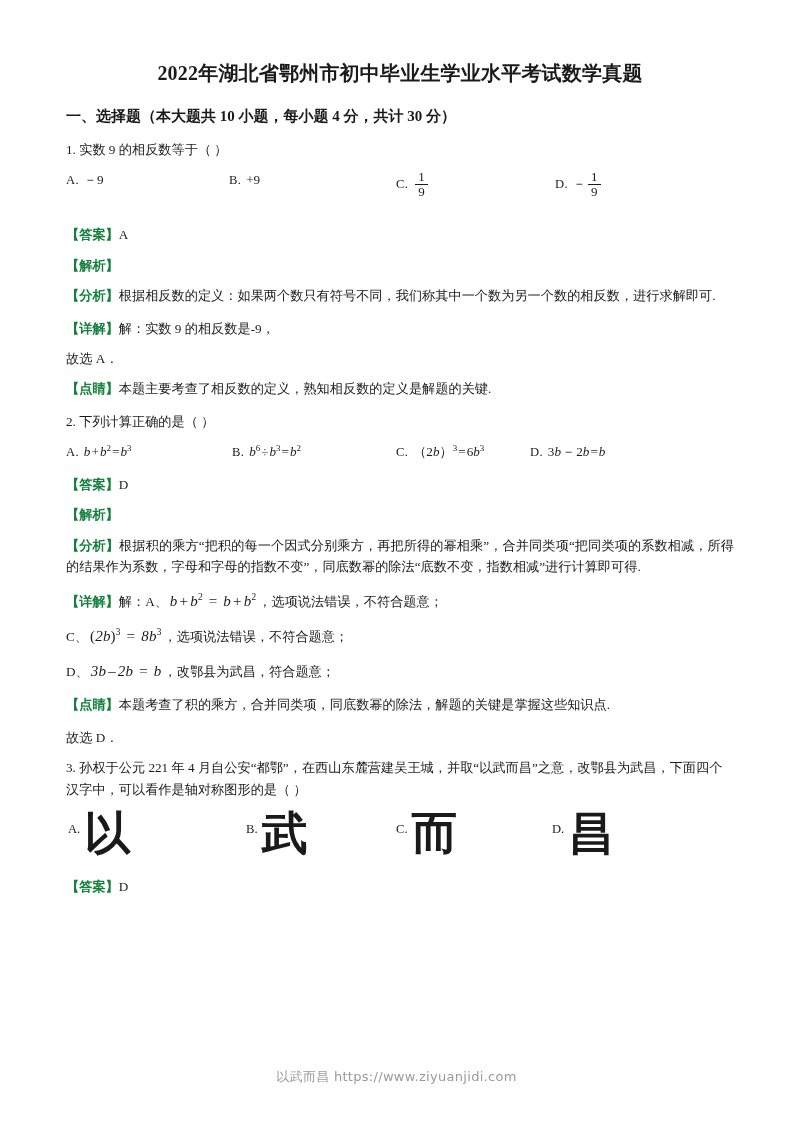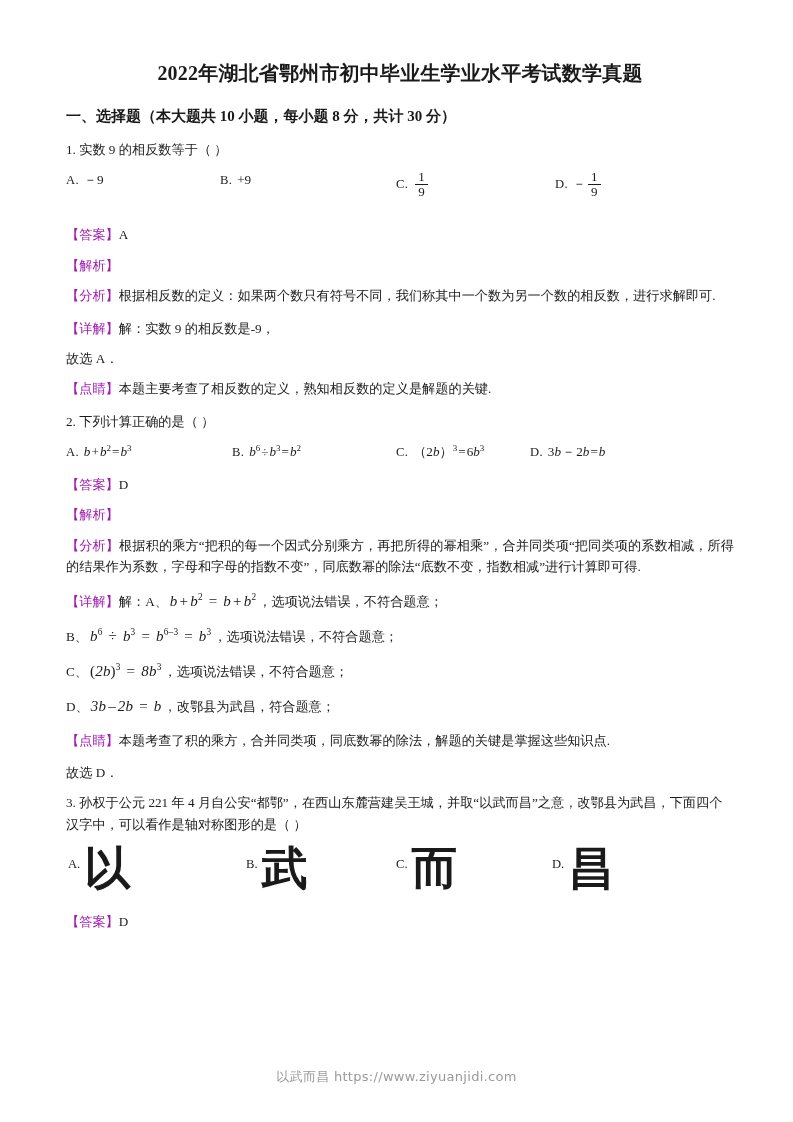--- a/index.html
+++ b/index.html
@@ -83,21 +83,21 @@
   }
   .opt-label {
     font-size: 12.6px;
     letter-spacing: 0.3px;
   }
   .opt-body {
     margin-left: 5px;
   }
 
   .col-a { left: 0px; }
-  .col-b { left: 154px; }
+  .col-b { left: 163px; }
   .col-c { left: 330px; }
   .col-d { left: 489px; }
 
   .col2-a { left: 0px; }
   .col2-b { left: 166px; }
   .col2-c { left: 330px; }
   .col2-d { left: 464px; }
 
   .glyph-a { left: 2px; }
   .glyph-b { left: 180px; }
@@ -150,22 +150,22 @@
     margin-left: 4px;
     letter-spacing: 0;
   }
   .glyph-label {
     font-size: 12.6px;
     vertical-align: 6px;
   }
 
   
   .tag {
-    color: #a21caf;
-    font-weight: normal;
+    color: #15803d;
+    font-weight: bold;
   }
 
   
   .footer {
     position: absolute;
     left: 0;
     top: 1068px;
     width: 793px;
     text-align: center;
     font-family: "DejaVu Sans", "Liberation Sans", sans-serif;
@@ -175,21 +175,21 @@
   }
 </style>
 </head>
 <body>
 
 <div class="page">
   <div class="content">
 
     <h1 class="doc-title">2022年湖北省鄂州市初中毕业生学业水平考试数学真题</h1>
 
-    <div class="section-heading">一、选择题（本大题共 10 小题，每小题 8 分，共计 30 分）</div>
+    <div class="section-heading">一、选择题（本大题共 10 小题，每小题 4 分，共计 30 分）</div>
 
     <div class="q-stem">1. 实数 9 的相反数等于（      ）</div>
 
     <div class="options tall">
       <div class="opt col-a">
         <span class="opt-label">A.</span><span class="opt-body">－9</span>
       </div>
       <div class="opt col-b">
         <span class="opt-label">B.</span><span class="opt-body">+9</span>
       </div>
@@ -249,23 +249,20 @@
     </div>
 
     <div class="para">
       <span class="tag">【分析】</span><span>根据积的乘方“把积的每一个因式分别乘方，再把所得的幂相乘”，合并同类项“把同类项的系数相减，所得的结果作为系数，字母和字母的指数不变”，同底数幂的除法“底数不变，指数相减”进行计算即可得.</span>
     </div>
 
     <div class="para">
       <span class="tag">【详解】</span><span>解：A、</span><span class="mathline">b<span class="op">+</span>b<sup>2</sup> <span class="op">=</span> b<span class="op">+</span>b<sup>2</sup></span><span>，选项说法错误，不符合题意；</span>
     </div>
 
-    <div class="para">
-      <span>B、</span><span class="mathline">b<sup>6</sup> <span class="op">÷</span> b<sup>3</sup> <span class="op">=</span> b<sup>6–3</sup> <span class="op">=</span> b<sup>3</sup></span><span>，选项说法错误，不符合题意；</span>
-    </div>
 
     <div class="para">
       <span>C、</span><span class="mathline"><span class="paren">(</span>2b<span class="paren">)</span><sup>3</sup> <span class="op">=</span> 8b<sup>3</sup></span><span>，选项说法错误，不符合题意；</span>
     </div>
 
     <div class="para">
       <span>D、</span><span class="mathline">3b<span class="op">–</span>2b <span class="op">=</span> b</span><span>，改鄂县为武昌，符合题意；</span>
     </div>
 
     <div class="para">

